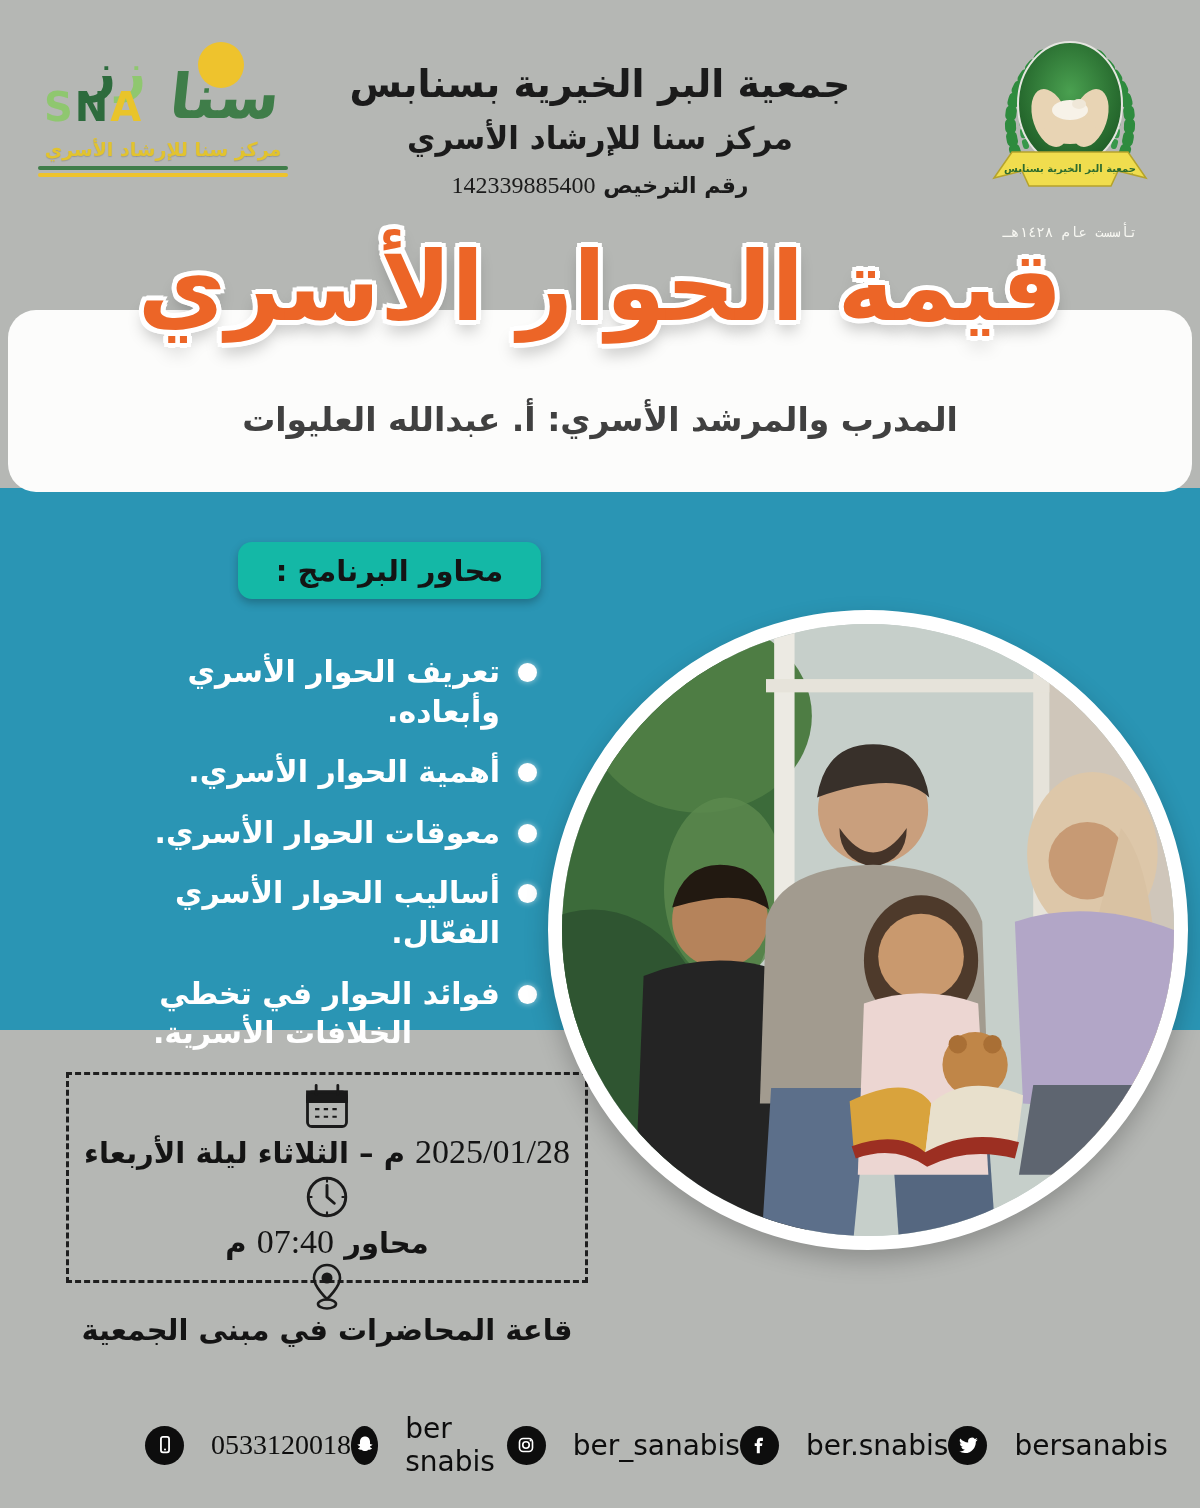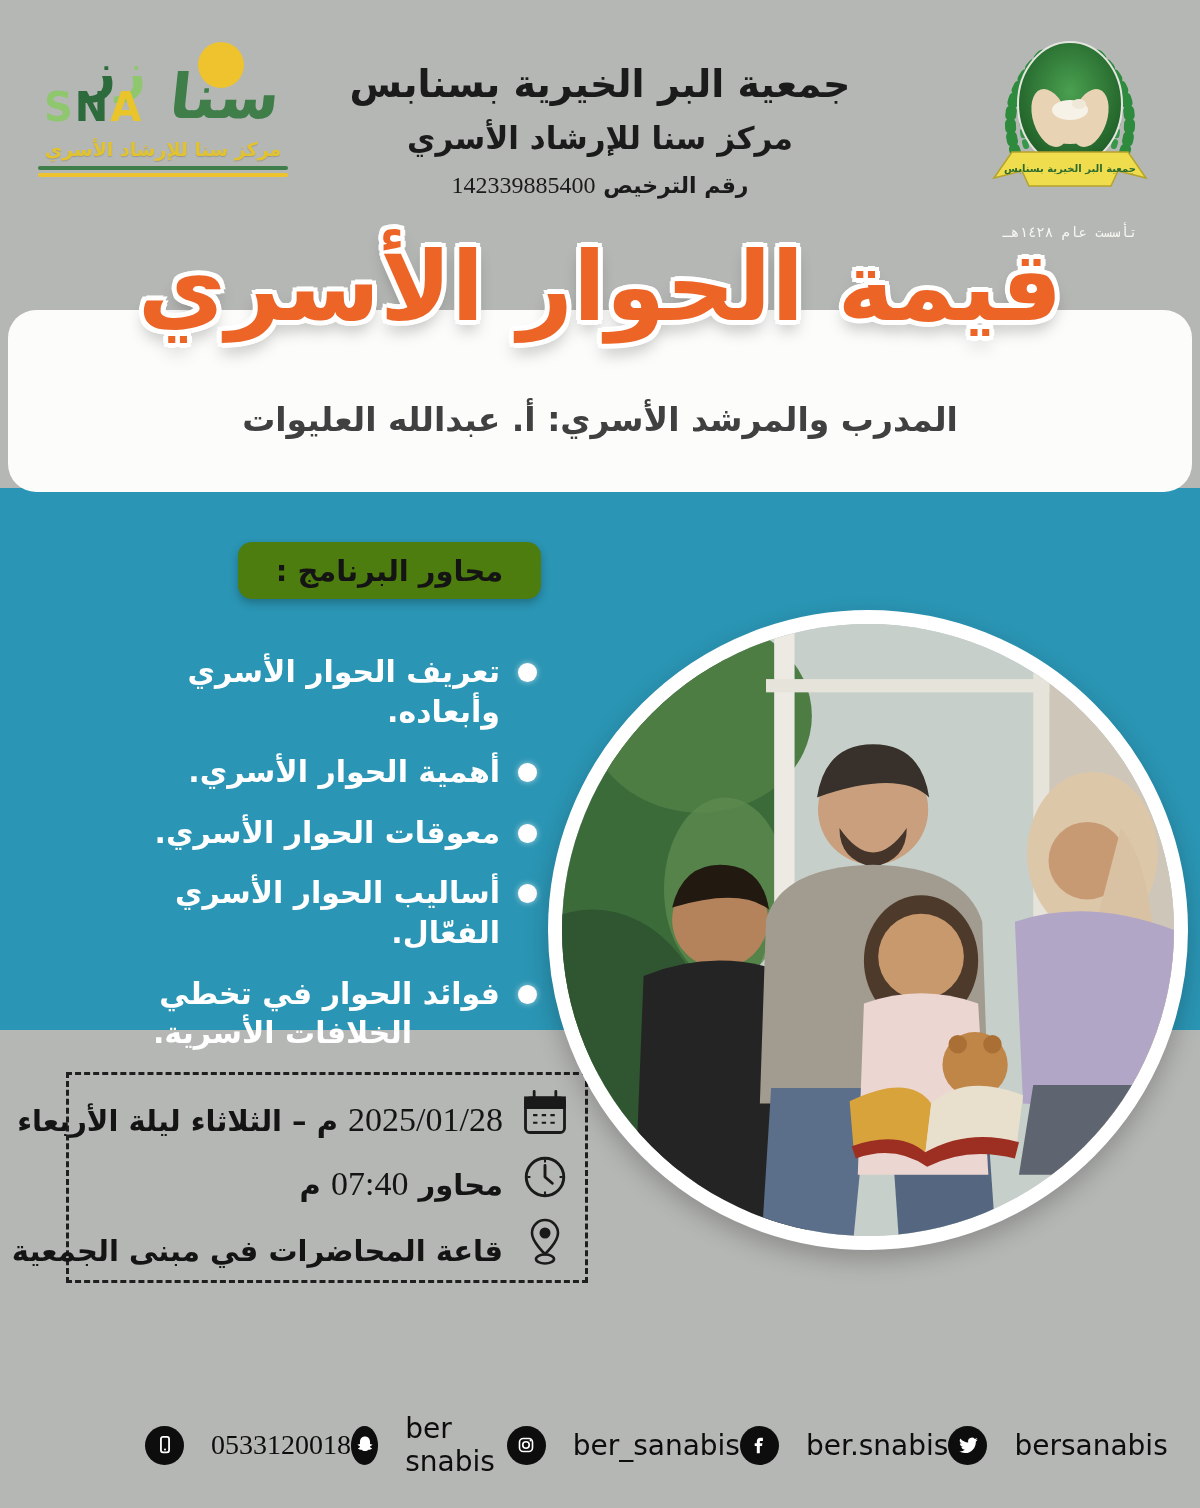--- a/index.html
+++ b/index.html
@@ -53,21 +53,21 @@
       0 10px 16px rgba(0,0,0,.25);
   }
   .presenter{
     position:absolute; left:0; right:0; top:400px; z-index:3; text-align:center;
     font-size:33px; font-weight:bold; direction:rtl; color:#404040;
   }
 
   
   .program-pill{
     position:absolute; left:238px; top:542px; width:303px; height:57px; z-index:2;
-    background:#4d7c0f; border-radius:14px; box-shadow:0 4px 8px rgba(0,0,0,.25);
+    background:#14b8a6; border-radius:14px; box-shadow:0 4px 8px rgba(0,0,0,.25);
     display:flex; align-items:center; justify-content:center;
     font-size:29px; font-weight:bold; direction:rtl; color:#141414;
   }
   .program-list{
     position:absolute; right:647px; top:636px; width:472px; z-index:2;
     direction:rtl; text-align:right; list-style:none; margin:16px; padding:0;
     color:#fff; font-size:30px; font-weight:bold; line-height:1.32;
   }
   .program-list li{position:relative; padding-right:37px; margin-bottom:21px;}
   .program-list li::before{
@@ -84,21 +84,21 @@
   }
   .photo svg{display:block;}
 
   
   .details-box{
     position:absolute; left:66px; top:1072px; width:522px; height:211px; z-index:1;
     border:3px dashed #1f1f1f; box-sizing:border-box;
     display:flex; flex-direction:column; justify-content:space-around;
     direction:rtl; padding:6px 14px;
   }
-  .detail-row{display:flex; align-items:flex-end; gap:16px;}
+  .detail-row{display:flex; align-items:center; flex-direction:column;}
   .detail-icon{flex:0 0 auto; width:52px; height:52px; display:flex; align-items:center; justify-content:center;}
   .detail-text{font-size:29px; font-weight:bold; color:#141414; direction:rtl; white-space:nowrap;}
   .detail-text .serif{font-size:34px; font-weight:normal;}
 
   
   .social-bar{
     position:absolute; left:145px; top:1412px; width:915px; z-index:1;
     display:flex; justify-content:space-between; align-items:center;
   }
   .social-item{display:flex; align-items:center; gap:27px;}

